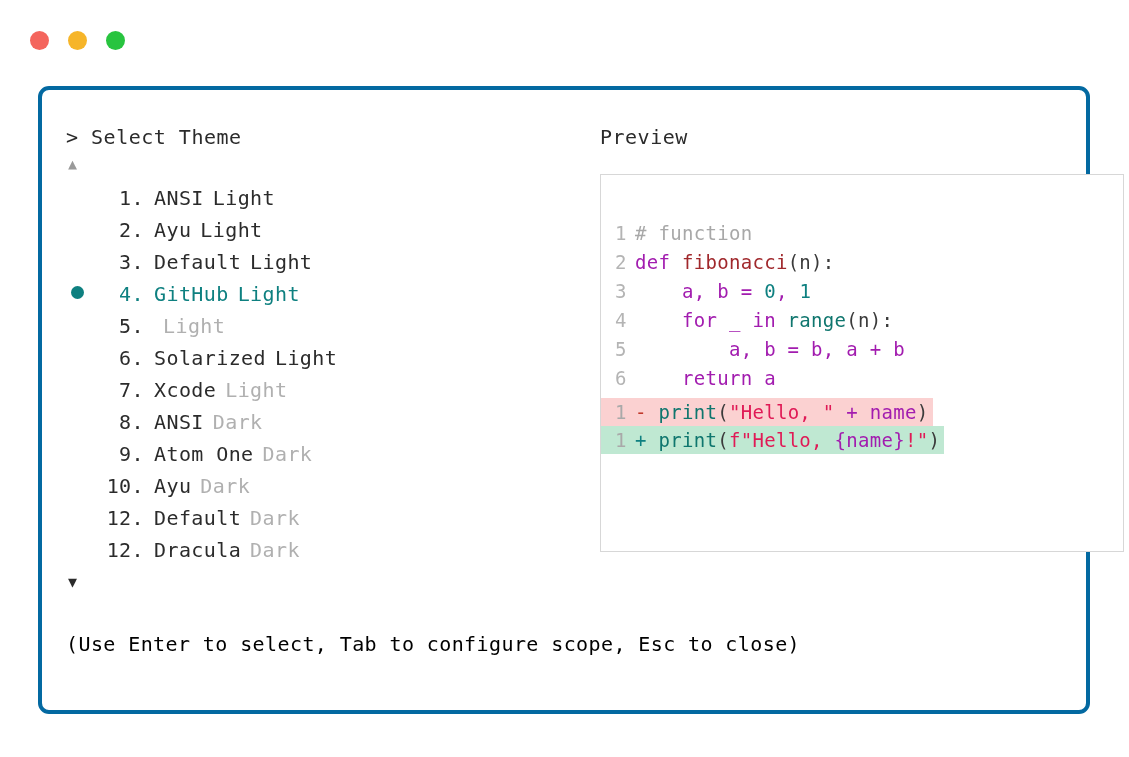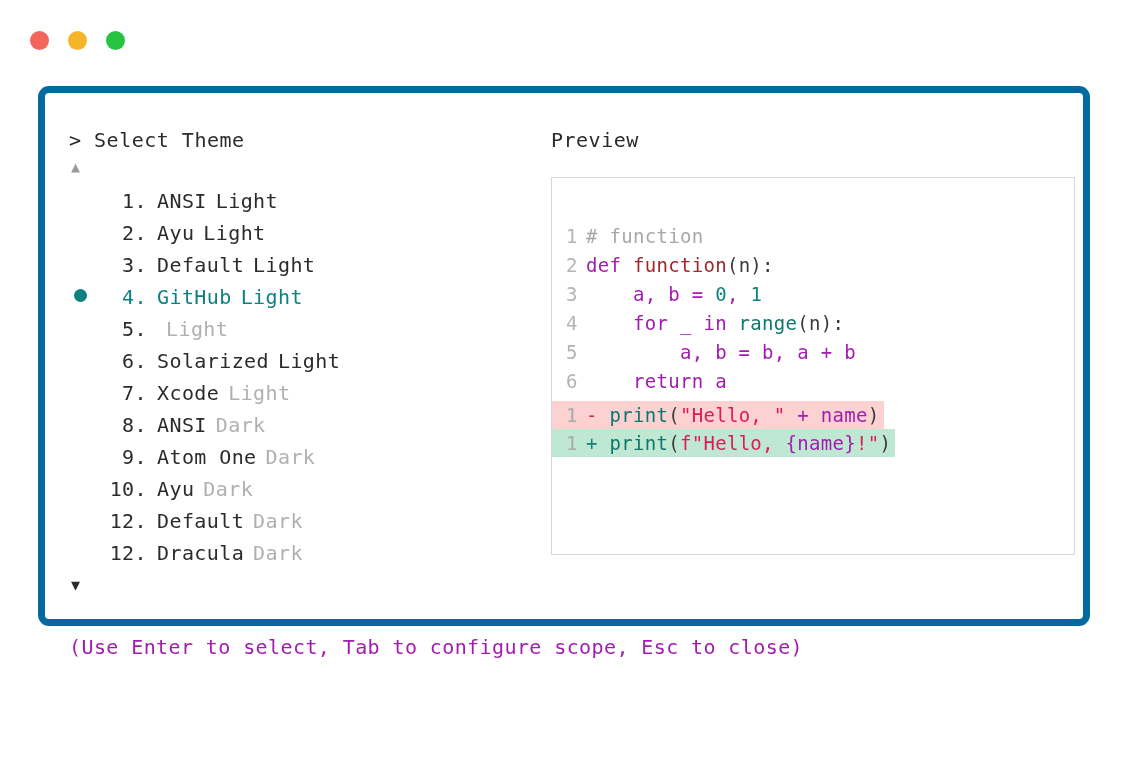--- a/index.html
+++ b/index.html
@@ -32,24 +32,24 @@
   .dot-close  { background: #f4655d; }
   .dot-min    { background: #f6b529; }
   .dot-max    { background: #28c43f; }
 
   
   #dialog-card {
     position: absolute;
     left: 38px;
     top: 86px;
     width: 1052px;
-    height: 540px;
+    height: 628px;
     box-sizing: border-box;
     background: #ffffff;
-    border: 7px solid #0369a1;
+    border: 4px solid #0369a1;
     border-radius: 11px;
   }
 
   
   #theme-pane {
     position: absolute;
     left: 24px;
     top: 32px;
     width: 470px;
   }
@@ -116,21 +116,21 @@
   .row-variant { padding-left: 9px; }
   .variant-muted { color: #b0b0b0; }
   .theme-row.selected,
   .theme-row.selected .row-index,
   .theme-row.selected .row-name,
   .theme-row.selected .row-variant { color: #0e8080; }
 
   
   #preview-pane {
     position: absolute;
-    left: 506px;
+    left: 558px;
     top: 32px;
     width: 490px;
   }
   #preview-title {
     font-size: 20px;
     color: #2b2b2b;
     letter-spacing: 0.5px;
     line-height: 30px;
     white-space: pre;
   }
@@ -199,21 +199,21 @@
   .diff-line .ln { color: #a9a9a9; display: inline-block; width: 11px; text-align: right; margin-right: 9px; }
   .sign-del { color: #c0392b; }
   .sign-add { color: #0e8080; }
 
   
   #footer-hint {
     position: absolute;
     left: 24px;
     top: 542px;
     font-size: 20px;
-    color: #a21caf;
+    color: #000000;
     letter-spacing: 0.4px;
     white-space: pre;
   }
 </style>
 </head>
 <body>
 
 <div id="window-dots">
   <span class="dot dot-close"></span>
   <span class="dot dot-min"></span>
@@ -240,21 +240,21 @@
         <li class="theme-row"><span class="row-marker"></span><span class="row-index">12.</span><span class="row-name">Dracula</span><span class="row-variant variant-muted">Dark</span></li>
       </ul>
     <div id="scroll-down-arrow">▼</div>
   </div>
 
   <div id="preview-pane">
     <div id="preview-title">Preview</div>
     <div id="preview-box">
       <div id="code-block">
           <div class="code-line"><span class="ln">1</span><span class="tok-comment"># function</span></div>
-          <div class="code-line"><span class="ln">2</span><span class="tok-keyword">def </span><span class="tok-func">function</span><span class="tok-paren">(n):</span></div>
+          <div class="code-line"><span class="ln">2</span><span class="tok-keyword">def </span><span class="tok-func">fibonacci</span><span class="tok-paren">(n):</span></div>
           <div class="code-line"><span class="ln">3</span><span class="tok-plain">    a, b = </span><span class="tok-number">0</span><span class="tok-plain">, </span><span class="tok-number">1</span></div>
           <div class="code-line"><span class="ln">4</span><span class="tok-plain">    for _ in </span><span class="tok-builtin">range</span><span class="tok-paren">(n):</span></div>
           <div class="code-line"><span class="ln">5</span><span class="tok-plain">        a, b = b, a + b</span></div>
           <div class="code-line"><span class="ln">6</span><span class="tok-plain">    return a</span></div>
         </div>
       <div id="diff-block">
           <div class="diff-line diff-del" style="background: rgb(251, 209, 209);"><span class="ln">1</span><span class="sign-del">- </span><span class="tok-builtin">print</span><span class="tok-paren">(</span><span class="tok-string">"Hello, "</span><span class="tok-plain"> + name</span><span class="tok-paren">)</span></div>
           <div class="diff-line diff-add" style="background: rgb(191, 232, 210);"><span class="ln">1</span><span class="sign-add">+ </span><span class="tok-builtin">print</span><span class="tok-paren">(</span><span class="tok-string">f"Hello, </span><span class="tok-plain">{name}</span><span class="tok-string">!"</span><span class="tok-paren">)</span></div>
         </div>
     </div>

